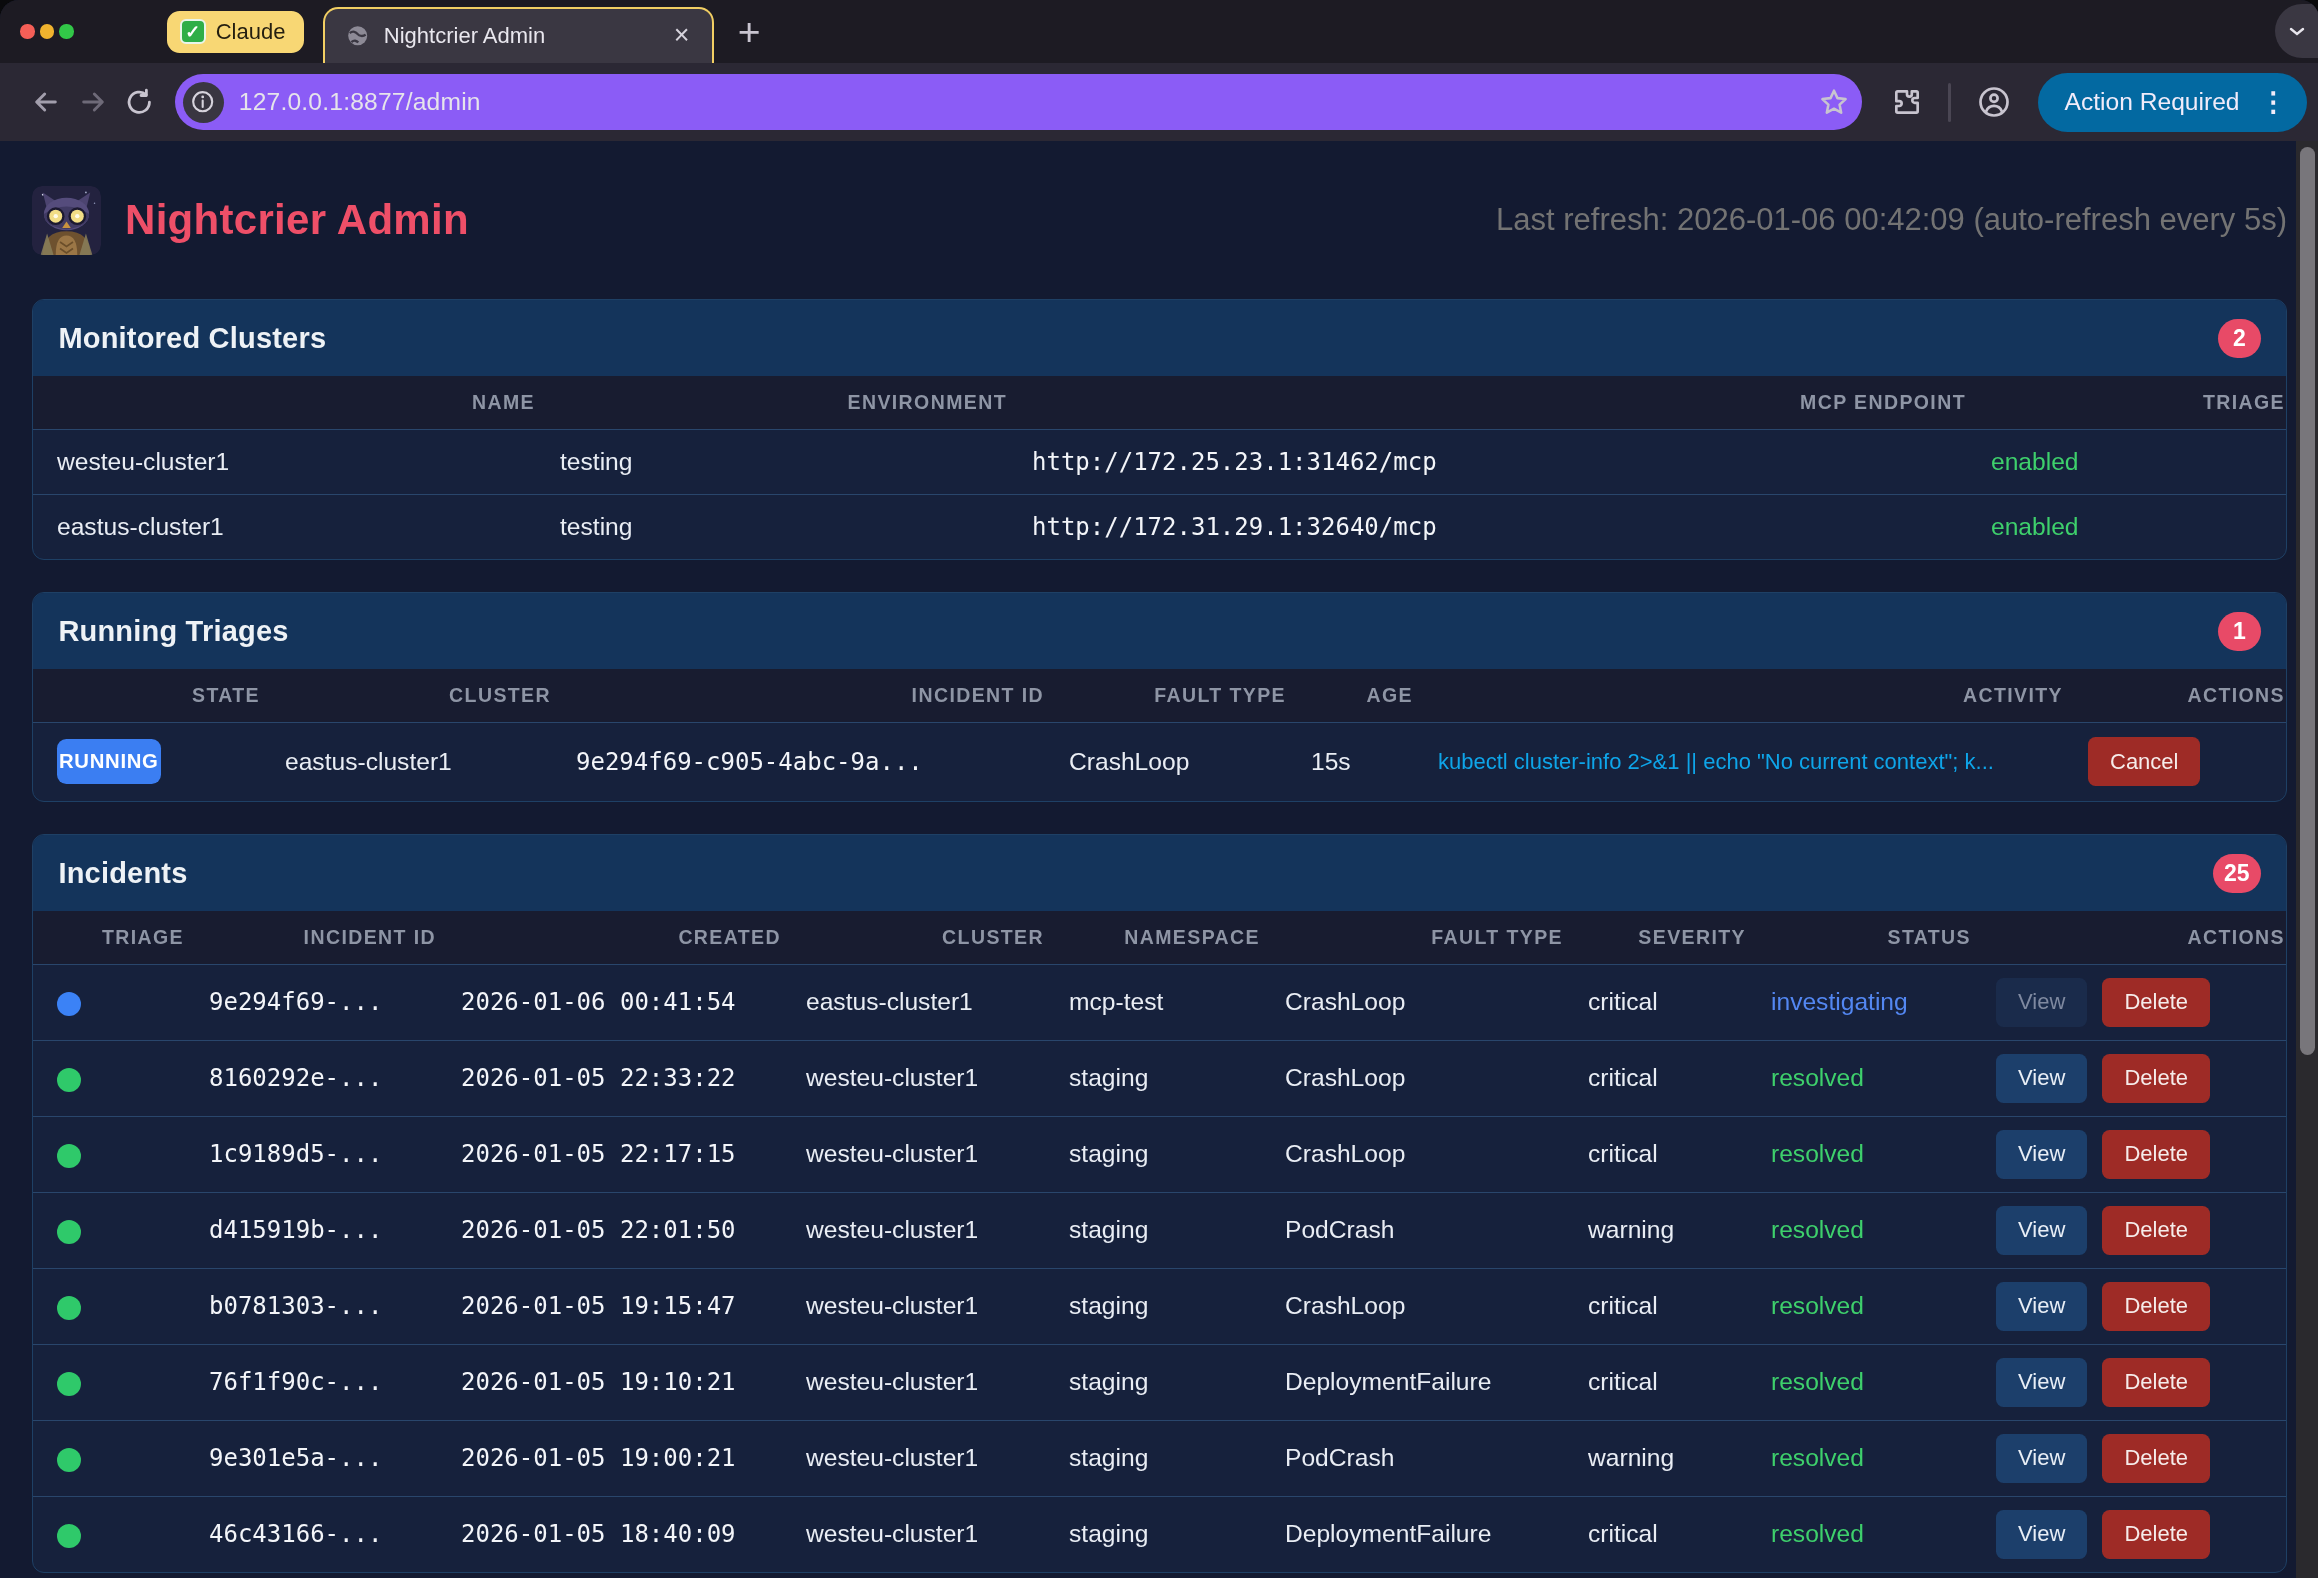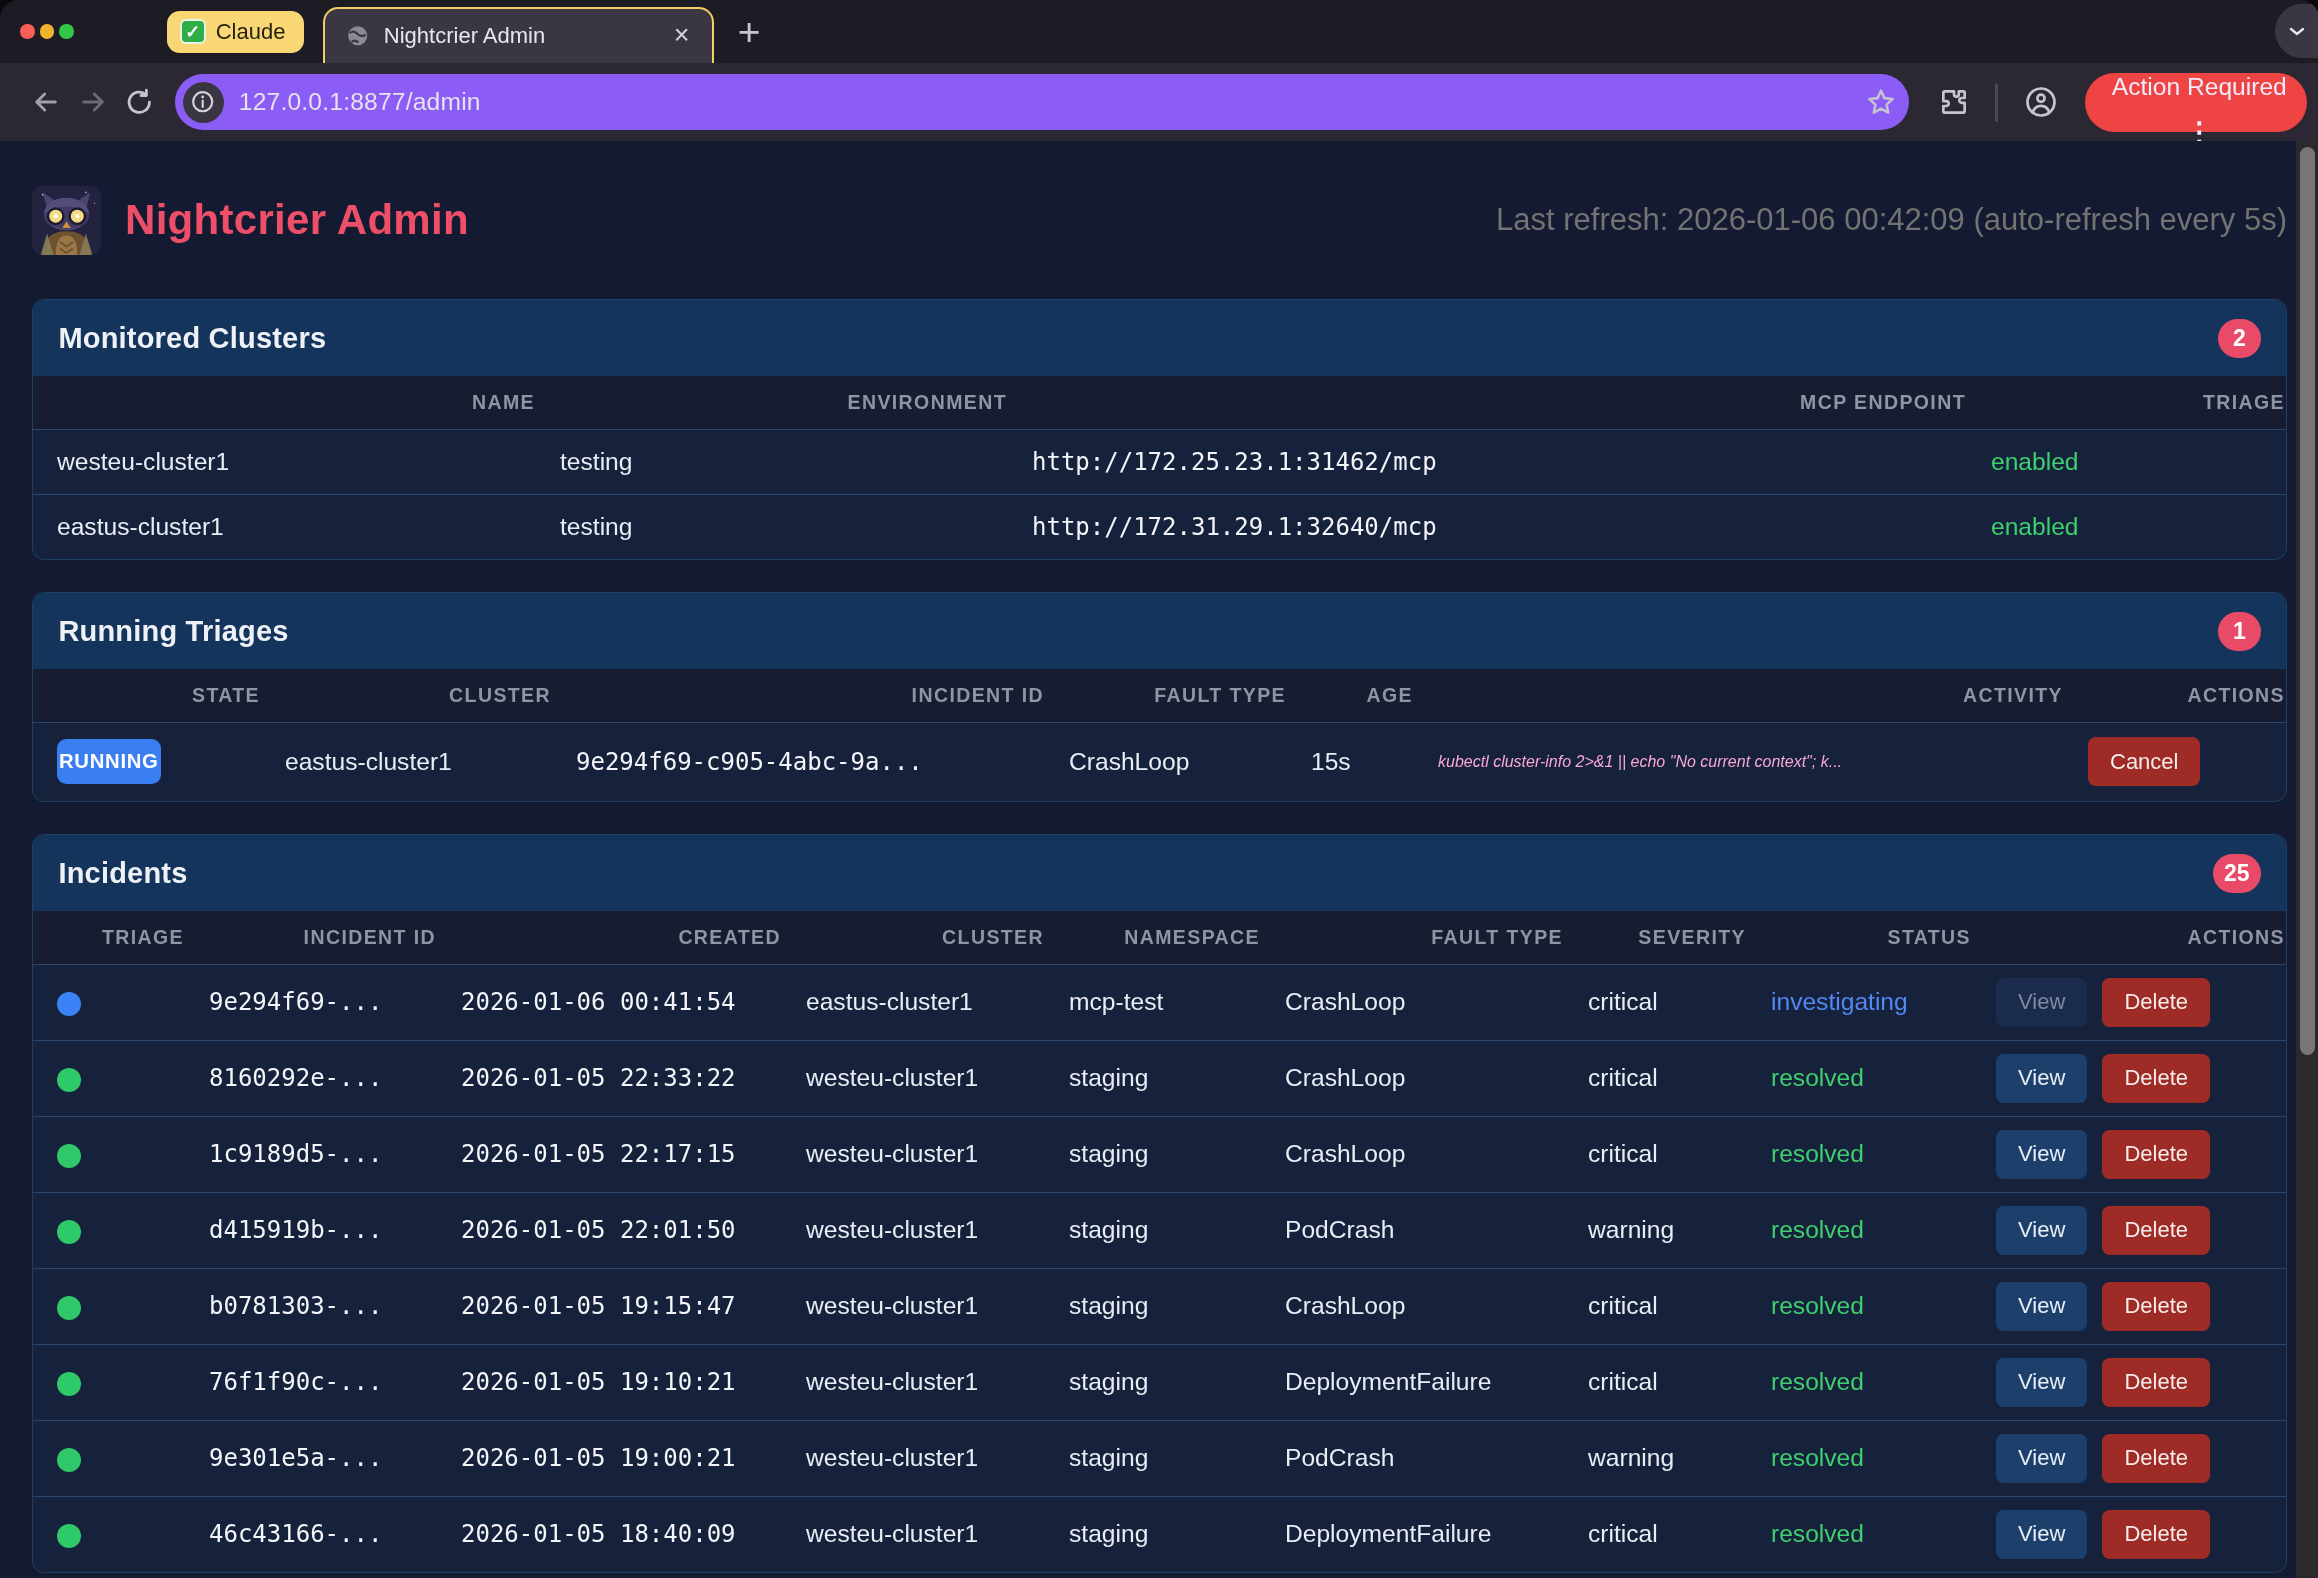--- a/index.html
+++ b/index.html
@@ -22,21 +22,21 @@
   .tabsearch{position:absolute;right:0;top:4.2px;width:44px;height:54px;background:#3a3742;border-radius:27px 0 0 27px;display:flex;align-items:center;justify-content:center;}
 
   
   .toolbar{position:absolute;top:63px;left:0;right:0;height:78px;background:#2b2834;display:flex;align-items:center;padding:0 8.5px 0 22px;box-sizing:border-box;}
   .nav-ic{width:47px;height:47px;display:flex;align-items:center;justify-content:center;flex:0 0 auto;}
   .urlbar{flex:1;height:56px;background:#8b5cf6;border-radius:28px;display:flex;align-items:center;margin:0 15.2px 0 12px;padding:0 12px 0 7.6px;}
   .info-circle{width:41px;height:41px;border-radius:50%;background:#393641;display:flex;align-items:center;justify-content:center;flex:0 0 auto;}
   .url-text{color:#e6e4eb;font-size:24.6px;margin-left:15.2px;flex:1;letter-spacing:0.2px;}
   .tool-gap{margin:0 13.5px;flex:0 0 auto;display:flex;align-items:center;justify-content:center;}
   .tool-divider{width:2.5px;height:39px;background:#4a4653;border-radius:1.7px;margin:0 12px;}
-  .action-pill{height:59px;background:#ef4444;border-radius:30px;display:flex;align-items:center;gap:20.3px;padding:0 20.3px 0 27px;margin:0 3.4px 0 12px;flex-direction:column;}
+  .action-pill{height:59px;background:#0369a1;border-radius:30px;display:flex;align-items:center;gap:20.3px;padding:0 20.3px 0 27px;margin:0 3.4px 0 12px;}
   .action-label{color:#f1ecfa;font-size:24.6px;}
   .menu-dots{color:#f1ecfa;font-size:27px;font-weight:bold;letter-spacing:0;line-height:22px;}
 
   
   .page{position:absolute;top:141px;left:0;right:0;bottom:0;background:#131a31;padding:0 32px;box-sizing:border-box;overflow:hidden;}
   .page-header{height:158px;display:flex;align-items:center;}
   .logo{width:69px;height:69px;border-radius:10.2px;overflow:hidden;flex:0 0 auto;}
   .page-title{color:#ee4f68;font-size:42px;font-weight:bold;margin-left:24px;letter-spacing:0.3px;}
   .spacer{flex:1;}
   .refresh-note{color:#737373;font-size:31px;}
@@ -55,21 +55,21 @@
   .rows-lg tbody tr{height:79px;}
   .rows-inc tbody tr{height:76px;}
   .mono{font-family:"DejaVu Sans Mono",monospace;font-size:24px;color:#f3f5f9;}
   .green-text{color:#3ed06c;}
   .status.blue{color:#5387f2;}
   .status.green{color:#3ed06c;}
   .dot{width:24px;height:24px;border-radius:50%;display:inline-block;vertical-align:middle;}
   .dot.blue{background:#3b82f6;}
   .dot.green{background:#2fc96a;}
   .pill-running{display:inline-block;background:#3b7ef2;color:#fff;font-size:20.3px;font-weight:bold;letter-spacing:0.7px;padding:11px 2px;border-radius:9.3px;}
-  .activity-cell{color:#f9a8d4;font-size:16px;font-style:italic;}
+  .activity-cell{color:#0ea5e9;font-size:22px;}
   .btn{display:inline-block;border:none;font-family:"Liberation Sans",sans-serif;font-size:22px;border-radius:7.6px;height:49px;padding:0 22px;cursor:pointer;}
   .btn-view{background:#1c3f6b;color:#e8eef6;}
   .btn-view.disabled{background:#1a2b4b;color:#7f89a0;}
   .btn-delete{background:#9e2b26;color:#f6ecea;margin-left:15.2px;}
   .btn-cancel{background:#9e2b26;color:#f6ecea;}
 
   
   .scroll-track{position:absolute;top:141px;right:0;bottom:0;width:23px;background:#2a292d;}
   .scroll-thumb{position:absolute;top:6px;left:4.2px;width:14.4px;height:908px;border-radius:7.6px;background:#78767b;}
 

